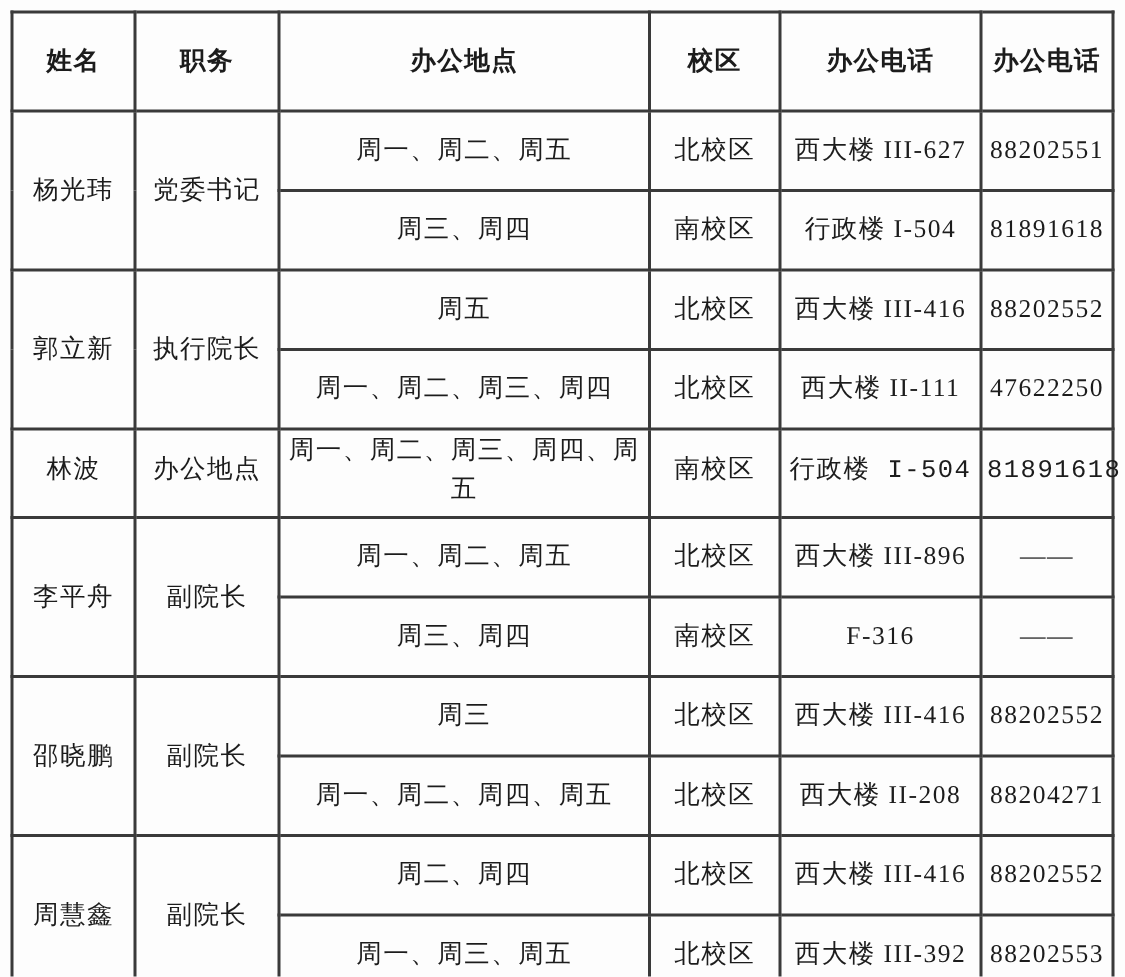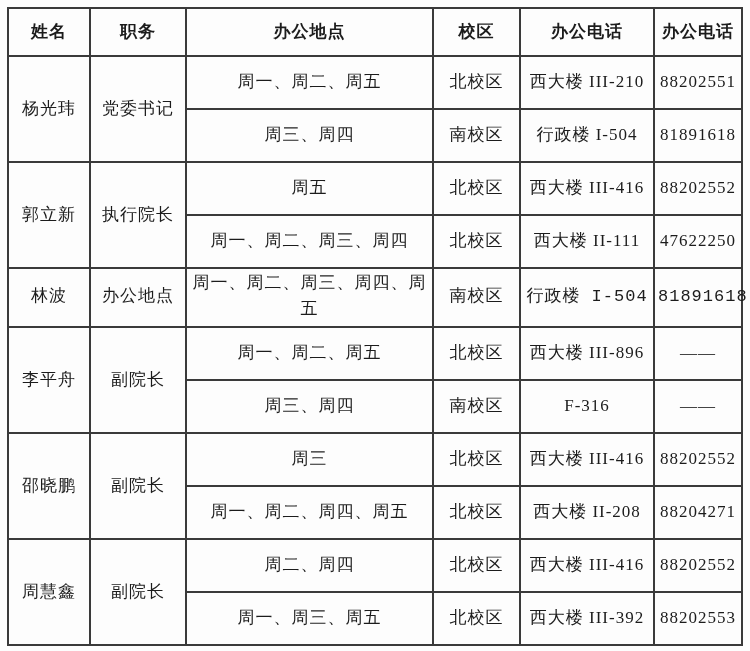--- a/index.html
+++ b/index.html
@@ -31,21 +31,21 @@
     vertical-align: middle;
     font-size: 17px;
     letter-spacing: 1px;
     padding: 2px 3px;
     line-height: 1.55;
   }
   table.office-table th {
     font-weight: bold;
     font-size: 17px;
   }
-  tr.header-row   { height: 48px; }
+  tr.header-row   { height: 66px; }
   tr.sub-row      { height: 53px; }
   tr.single-row   { height: 56px; font-family: Liberation Mono, monospace; }
 </style>
 </head>
 <body>
 
 <table class="office-table">
   <colgroup>
     <col style="width:82px">
     <col style="width:96px">
@@ -62,21 +62,21 @@
       <th>校区</th>
       <th>办公电话</th>
       <th>办公电话</th>
     </tr>
 
     <tr class="sub-row">
       <td rowspan="2">杨光玮</td>
       <td rowspan="2">党委书记</td>
       <td>周一、周二、周五</td>
       <td>北校区</td>
-      <td>西大楼 III-210</td>
+      <td>西大楼 III-627</td>
       <td>88202551</td>
     </tr>
     <tr class="sub-row">
       <td>周三、周四</td>
       <td>南校区</td>
       <td>行政楼 I-504</td>
       <td>81891618</td>
     </tr>
 
     <tr class="sub-row">

